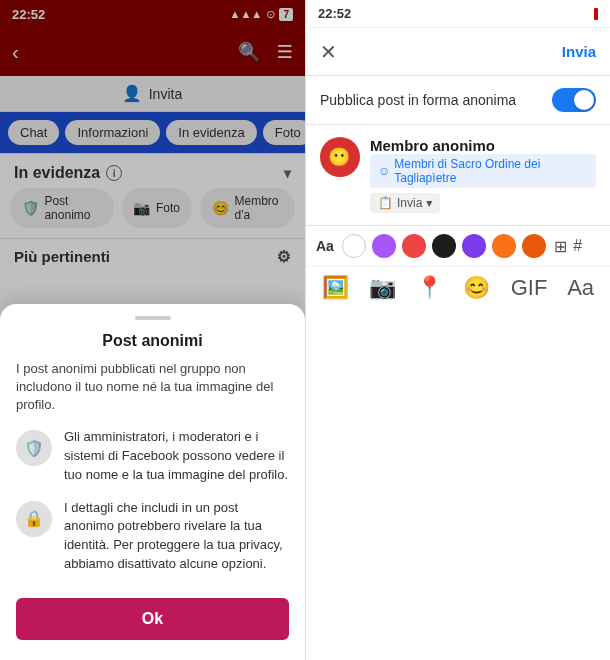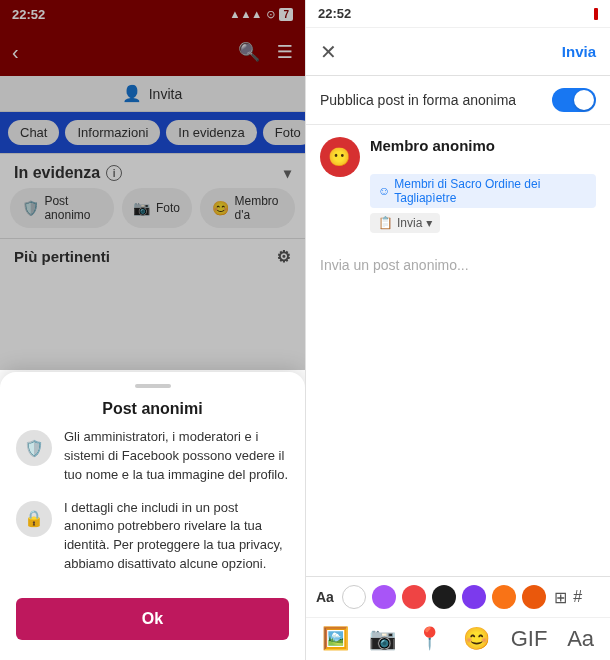--- a/index.html
+++ b/index.html
@@ -277,21 +277,21 @@
       height: 40px;
       border-radius: 50%;
       background: #d63031;
       display: flex;
       align-items: center;
       justify-content: center;
       font-size: 18px;
       flex-shrink: 0;
     }
     .anon-info { flex: 1; }
-    .anon-name { font-size: 15px; font-weight: 700; color: #1c1c1c; margin-bottom: 20px; }
+    .anon-name { font-size: 15px; font-weight: 700; color: #1c1c1c; margin-bottom: 0; }
     .anon-tags { display: flex; flex-direction: column; gap: 5px; }
     .anon-tag {
       display: inline-flex;
       align-items: center;
       gap: 4px;
       font-size: 12px;
       color: #1877F2;
       background: #e8f0fe;
       border-radius: 4px;
       padding: 3px 8px;
@@ -421,20 +421,21 @@
   <div class="more-section">
     <span>Più pertinenti</span>
     <span class="filter-icon">⚙</span>
   </div>
 
   <div class="left-overlay"></div>
 
   <div class="bottom-sheet">
     <div class="sheet-handle"></div>
     <div class="sheet-title">Post anonimi</div>
+    <div class="sheet-desc">I post anonimi pubblicati nel gruppo non includono il tuo nome né la tua immagine del profilo.</div>
 
     <div class="sheet-item">
       <div class="sheet-item-icon">🛡️</div>
       <div class="sheet-item-text">Gli amministratori, i moderatori e i sistemi di Facebook possono vedere il tuo nome e la tua immagine del profilo.</div>
     </div>
 
     <div class="sheet-item">
       <div class="sheet-item-icon">🔒</div>
       <div class="sheet-item-text">I dettagli che includi in un post anonimo potrebbero rivelare la tua identità. Per proteggere la tua privacy, abbiamo disattivato alcune opzioni.</div>
     </div>
@@ -473,23 +474,20 @@
         </span>
         <span class="anon-tag rules">
           <span>📋</span>
           <span>Invia</span>
           <span>▾</span>
         </span>
       </div>
     </div>
   </div>
 
-  <div class="post-input-area">
-    <span>Invia un post anonimo...</span>
-  </div>
 
   <div class="right-bottom">
 
     <div class="color-toolbar">
       <span class="font-btn">Aa</span>
       <div class="color-swatch white"></div>
       <div class="color-swatch purple"></div>
       <div class="color-swatch red"></div>
       <div class="color-swatch black"></div>
       <div class="color-swatch dark-purple"></div>

